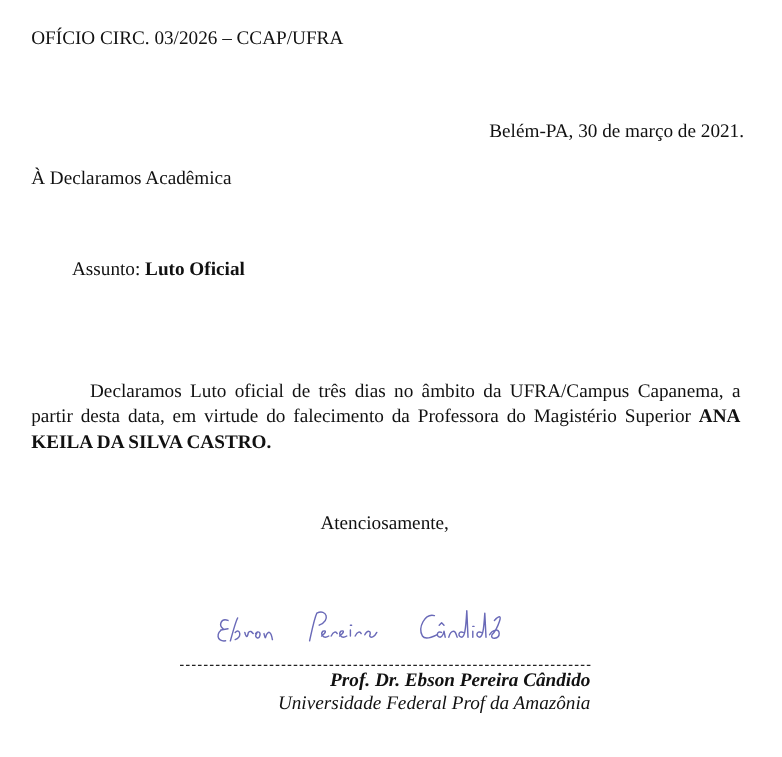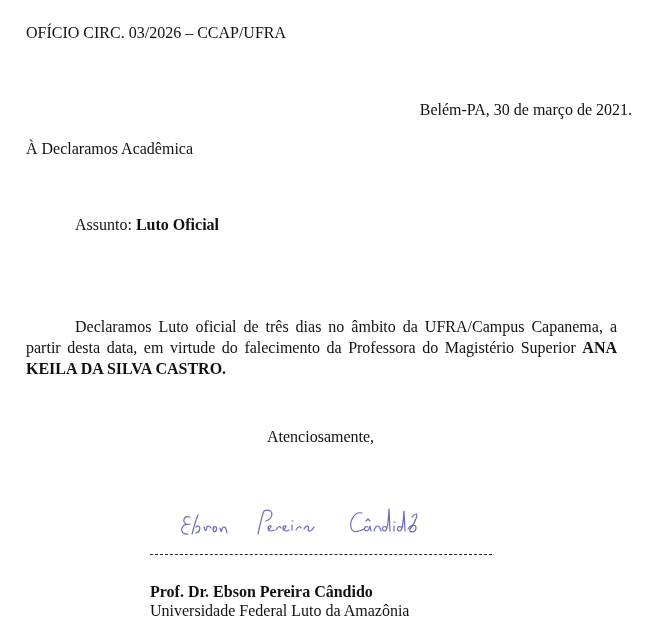--- a/index.html
+++ b/index.html
@@ -11,23 +11,23 @@
       width: 652px;
       height: 631px;
       position: relative;
       overflow: hidden;
       font-family: "Liberation Serif", "DejaVu Serif", serif;
       font-size: 16px;
       color: #111111;
     }
     .abs { position: absolute; white-space: nowrap; }
     .ref { left: 26px; top: 24px; }
-    .date { right: 20px; top: 101px; }
+    .date { right: 32px; top: 101px; }
     .recipient { left: 26px; top: 140px; }
-    .subject { left: 75px; top: 216px; }
+    .subject { left: 60px; top: 216px; }
     .subject b { font-weight: bold; }
     .body-text {
       position: absolute;
       left: 26px;
       top: 292px;
       width: 591px;
       line-height: 21px;
       text-align: justify;
       white-space: normal;
       margin-top: 24px;
@@ -46,24 +46,25 @@
       position: absolute;
       left: 150px;
       top: 554px;
       width: 342px;
       height: 0;
       border-top: 1px dashed #222;
     }
     .sig-block {
       position: absolute;
       left: 150px;
-      top: 582px;
+      top: 558px;
       width: 342px;
-      text-align: left;
+      text-align: right;
       line-height: 19px;
+      font-style: italic;
     }
     .sig-name { font-weight: bold; }
   </style>
 </head>
 <body>
 
 <div class="abs ref">OFÍCIO CIRC. 03/2026 – CCAP/UFRA</div>
 
 <div class="abs date">Belém-PA, 30 de março de 2021.</div>
 
@@ -91,14 +92,14 @@
 
       <path d="M192 30 C188 28, 187 34, 191 34 C193 33, 194 30, 194 29 L195 34 M190 24 L192 22 L194 24 M198 34 C199 30, 200 29, 202 29 C204 29, 204 32, 205 34 M210 30 C206 28, 205 34, 209 34 C211 33, 212 30, 213 12 L214 34 M218 29 L218 34 M218 25 L219 25 M225 30 C221 28, 220 34, 224 34 C226 33, 227 30, 228 14 L229 34 M232 32 C234 28, 240 26, 240 31 C240 36, 232 36, 234 32 C238 28, 246 10, 236 20"></path>
     </g>
   </svg>
 </div>
 
 <div class="sig-line"></div>
 
 <div class="sig-block">
   <div class="sig-name">Prof. Dr. Ebson Pereira Cândido</div>
-  <div>Universidade Federal Luto da Amazônia</div>
+  <div>Universidade Federal Prof da Amazônia</div>
 </div>
 
 </body></html>

